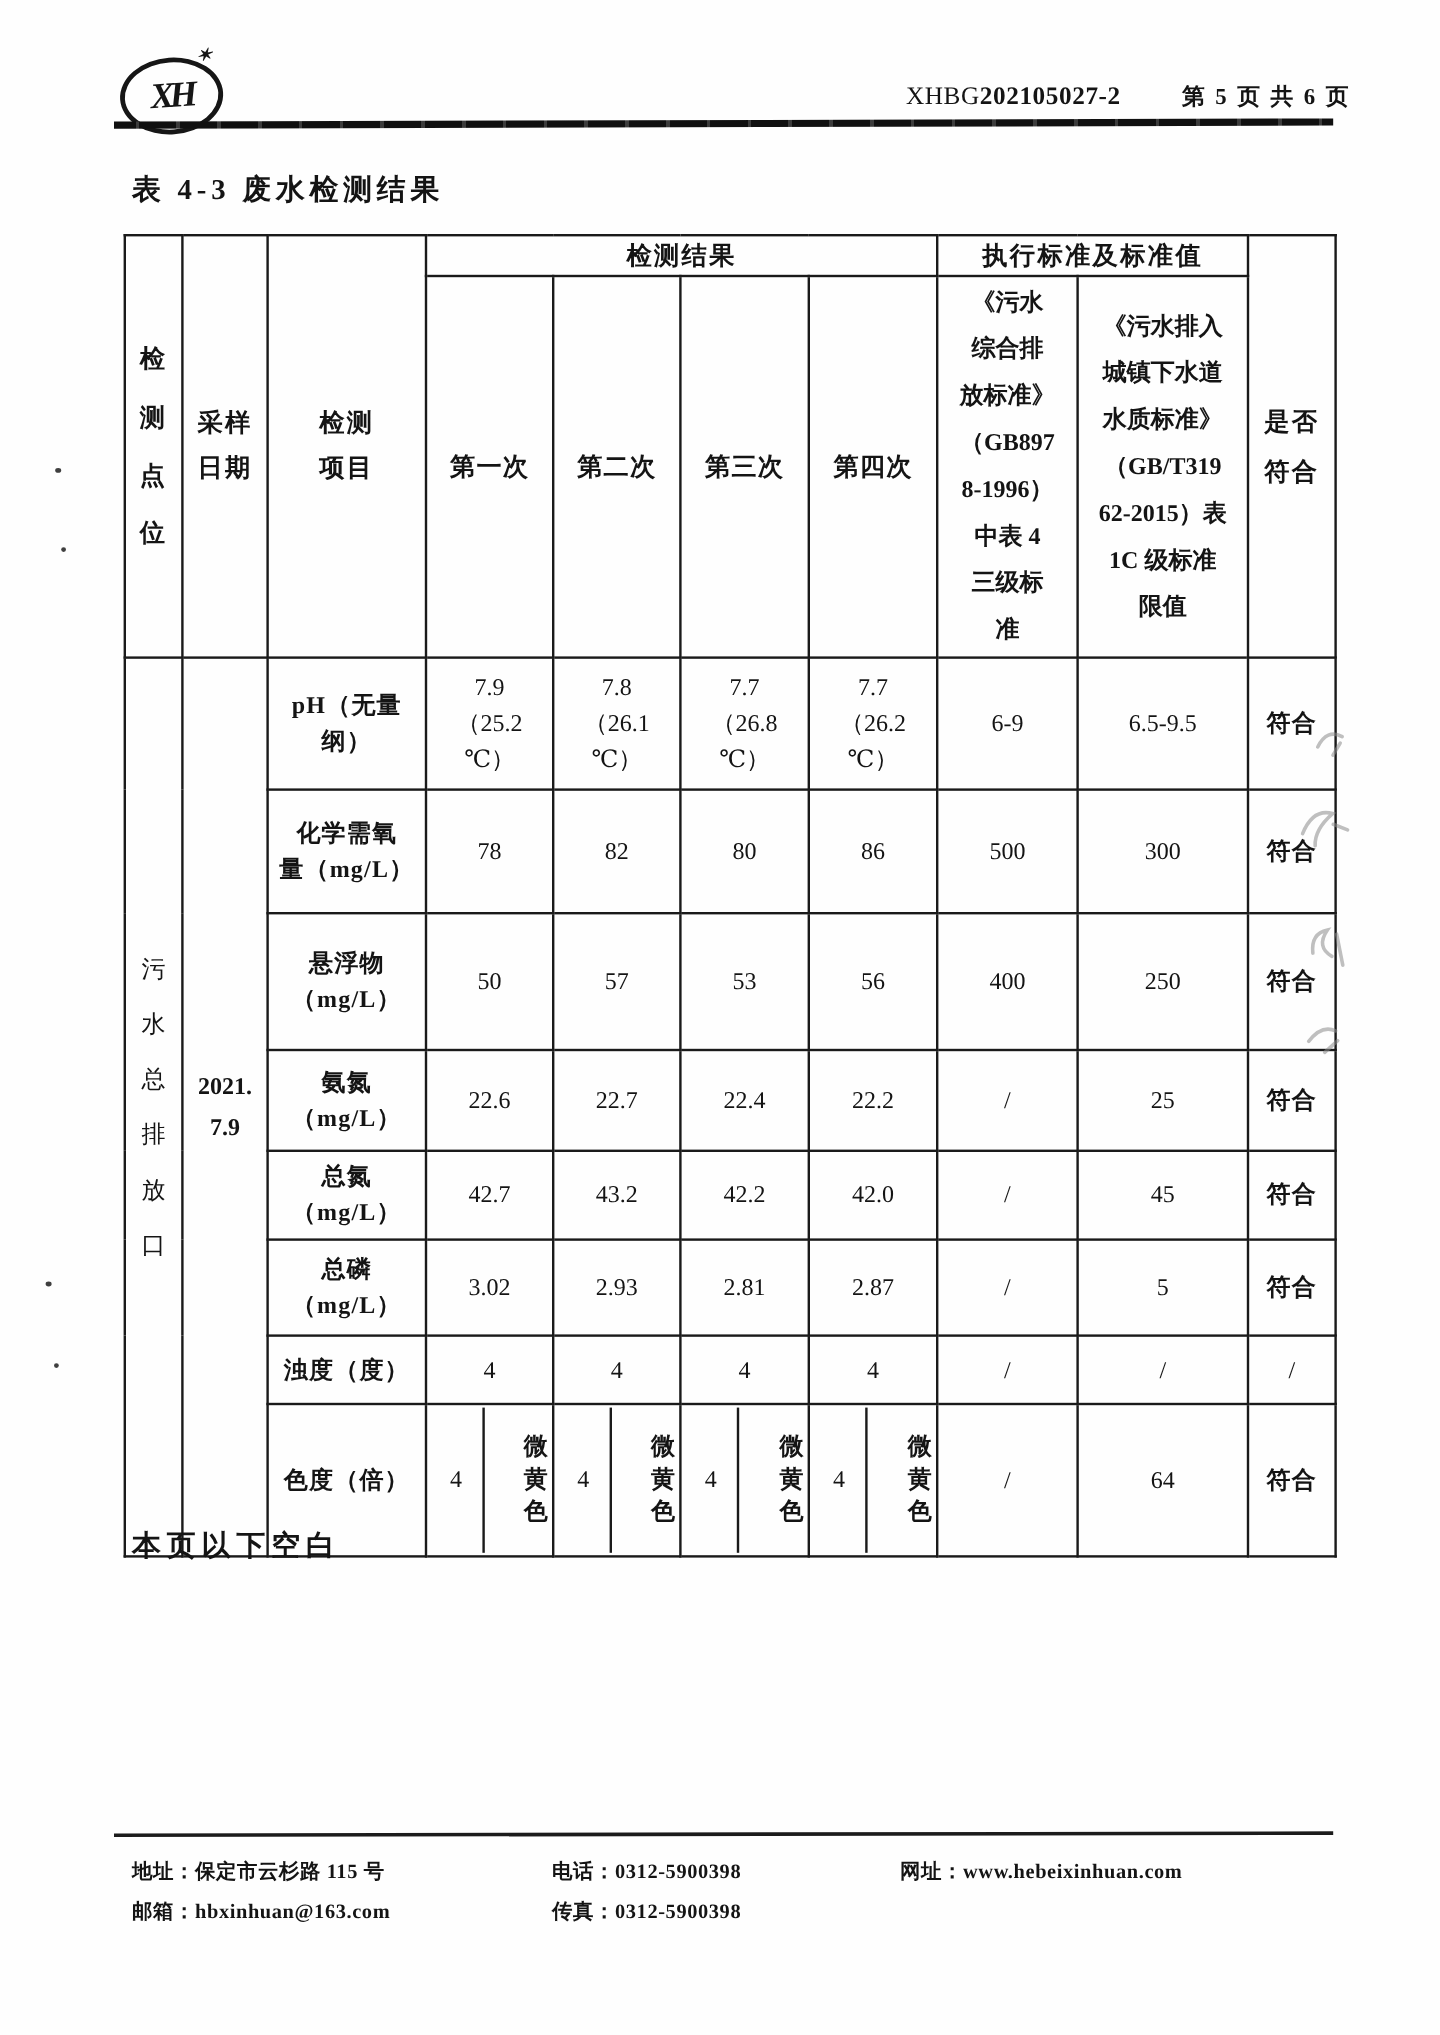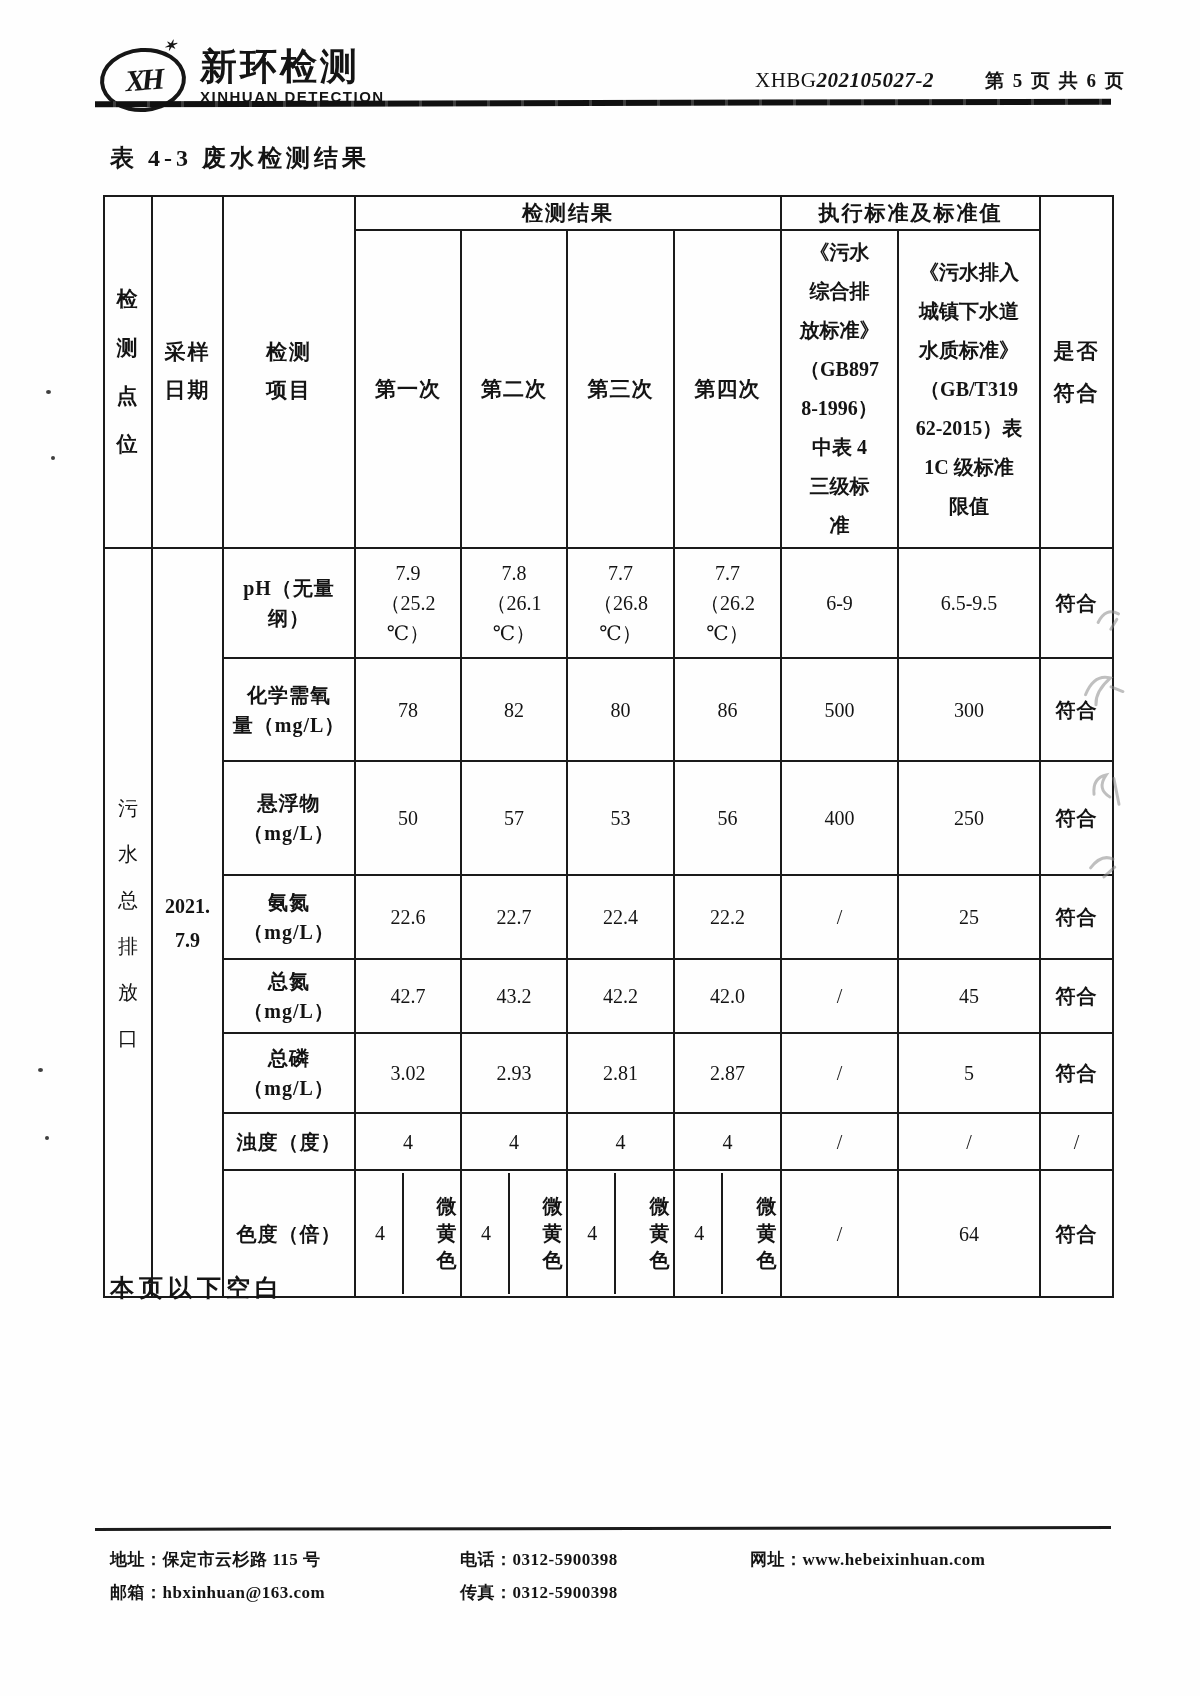--- a/index.html
+++ b/index.html
@@ -17,21 +17,21 @@
     display:flex;align-items:center;justify-content:center;transform:rotate(-4deg);
     font-weight:bold;font-style:italic;font-size:30px;letter-spacing:-4px;color:#161616;
   }
   .logo-star{position:absolute;left:62px;top:-14px;font-size:15px;transform:rotate(12deg);color:#161616;}
   .logo-txt{margin-left:14px;}
   .logo-cn{font-size:37px;font-weight:bold;letter-spacing:3px;line-height:1.05;
            font-family:"Liberation Sans","DejaVu Sans",sans-serif;}
   .logo-en{font-size:15px;font-weight:bold;letter-spacing:1.5px;margin-top:1px;
            font-family:"Liberation Sans","DejaVu Sans",sans-serif;}
   .report-code{position:absolute;left:755px;top:68px;font-size:21px;letter-spacing:.5px;}
-  .report-code .num{font-style:italic;font-weight:600;margin-top:25px;}
+  .report-code .num{font-weight:600;margin-top:25px;}
   .page-num{position:absolute;left:985px;top:68px;font-size:19px;font-weight:600;letter-spacing:2px;}
   .hdr-rule{
     position:absolute;left:95px;top:100px;width:1016px;height:6px;
     background:
       repeating-linear-gradient(90deg,#101010 0 18px,#3c3c3c 18px 21px,#101010 21px 34px);
     transform:rotate(-0.15deg);
   }
   
   .tbl-title{position:absolute;left:110px;top:142px;font-size:24px;font-weight:600;letter-spacing:4px;}
   
@@ -79,24 +79,20 @@
 </head>
 <body>
 
 <div class="page">
 
   <div class="hdr">
     <div class="logo">
       <div class="logo-oval">
         <span>XH</span>
         <span class="logo-star">✶</span>
-      </div>
-      <div class="logo-txt">
-        <div class="logo-cn">新环检测</div>
-        <div class="logo-en">XINHUAN  DETECTION</div>
       </div>
     </div>
     <div class="report-code"><span>XHBG</span><span class="num">202105027-2</span></div>
     <div class="page-num">第 5 页 共 6 页</div>
     <div class="hdr-rule"></div>
   </div>
 
   <div class="tbl-title">表 4-3  废水检测结果</div>
 
   <table class="report">

